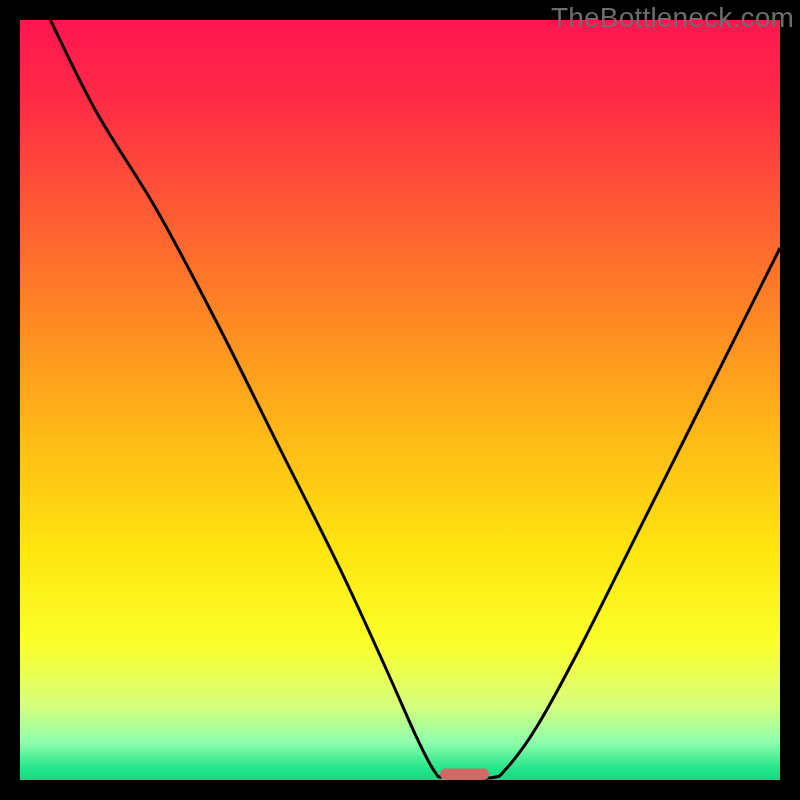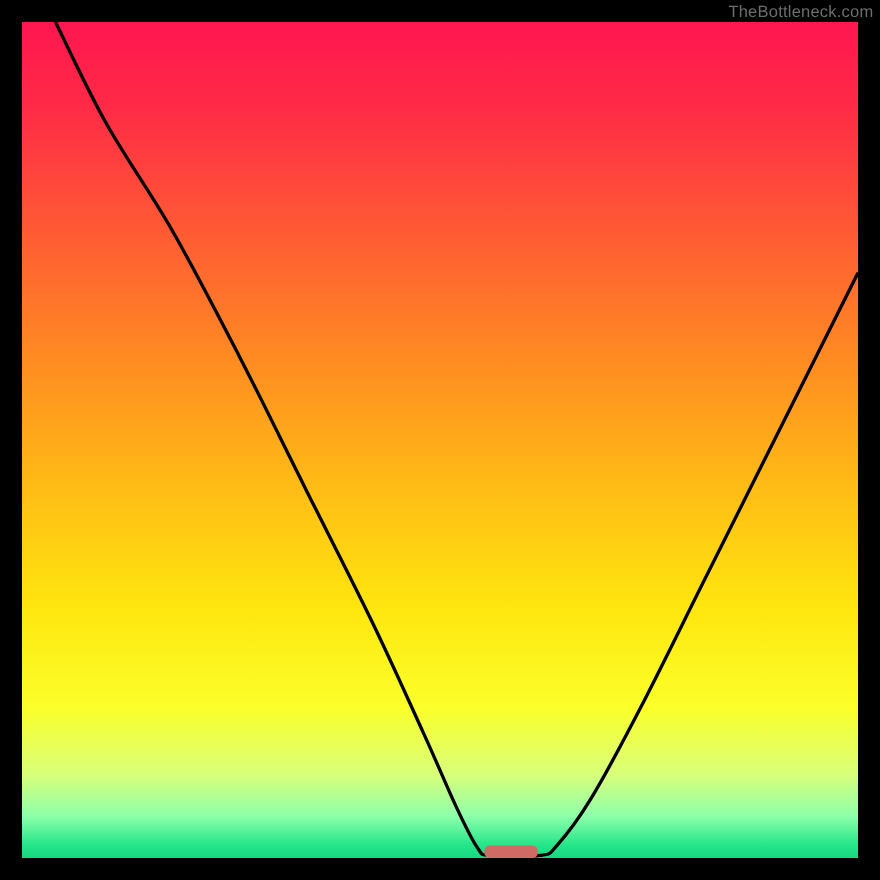--- a/index.html
+++ b/index.html
@@ -23,21 +23,21 @@
     position: absolute;
     left: 0;
     top: 0;
     width: 760px;
     height: 760px;
   }
   .watermark {
     position: absolute;
     top: 2px;
     right: 6px;
-    font-size: 15px;
+    font-size: 28px;
     color: #6d6d6d;
     font-weight: 500;
     letter-spacing: 0.2px;
   }
   svg { display: block; }
 </style>
 </head>
 <body>
 
 <div class="frame">

